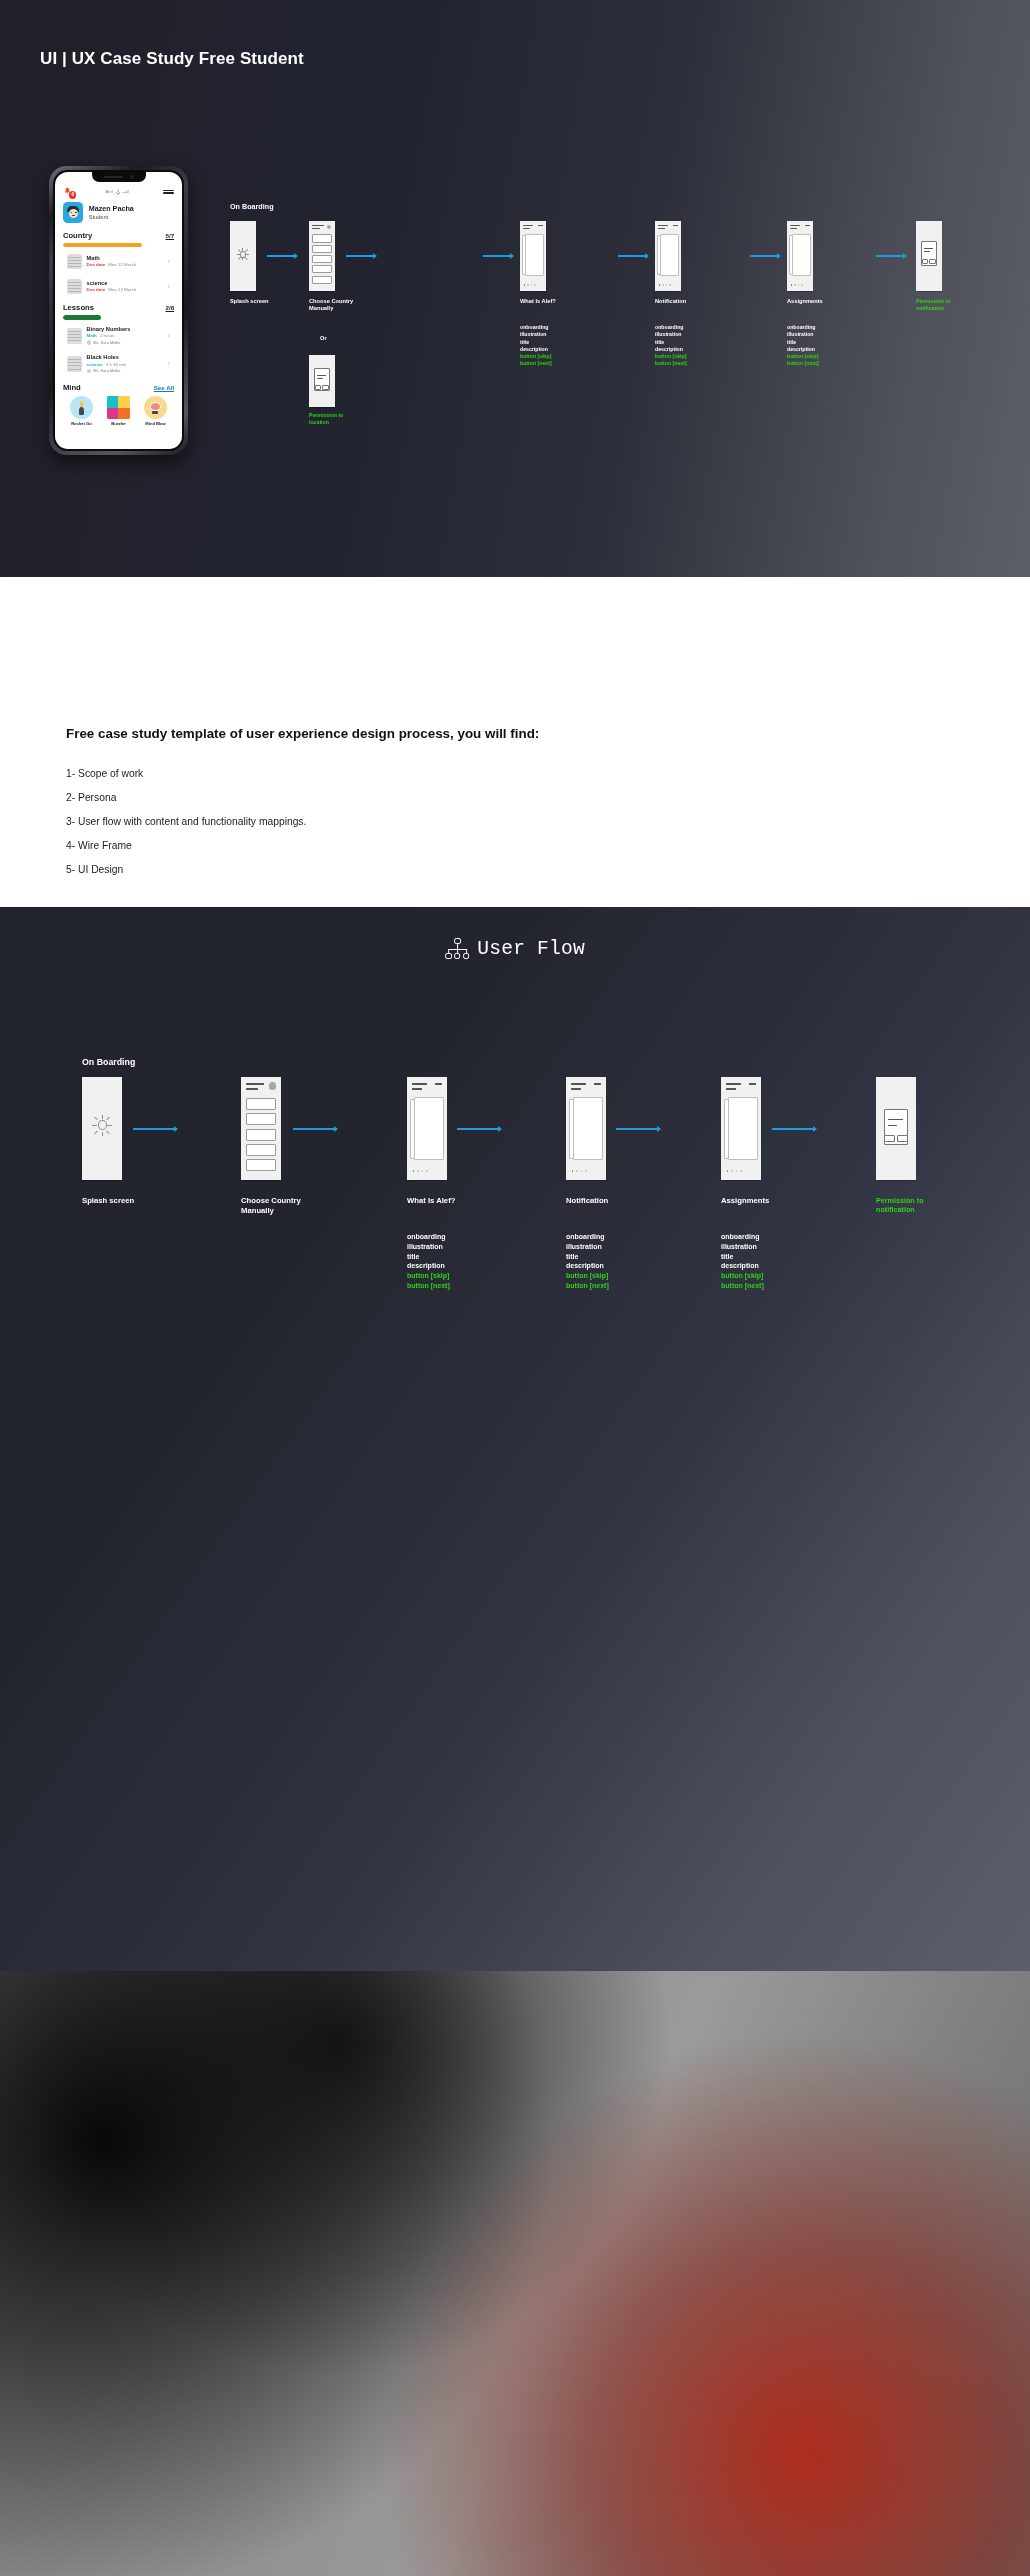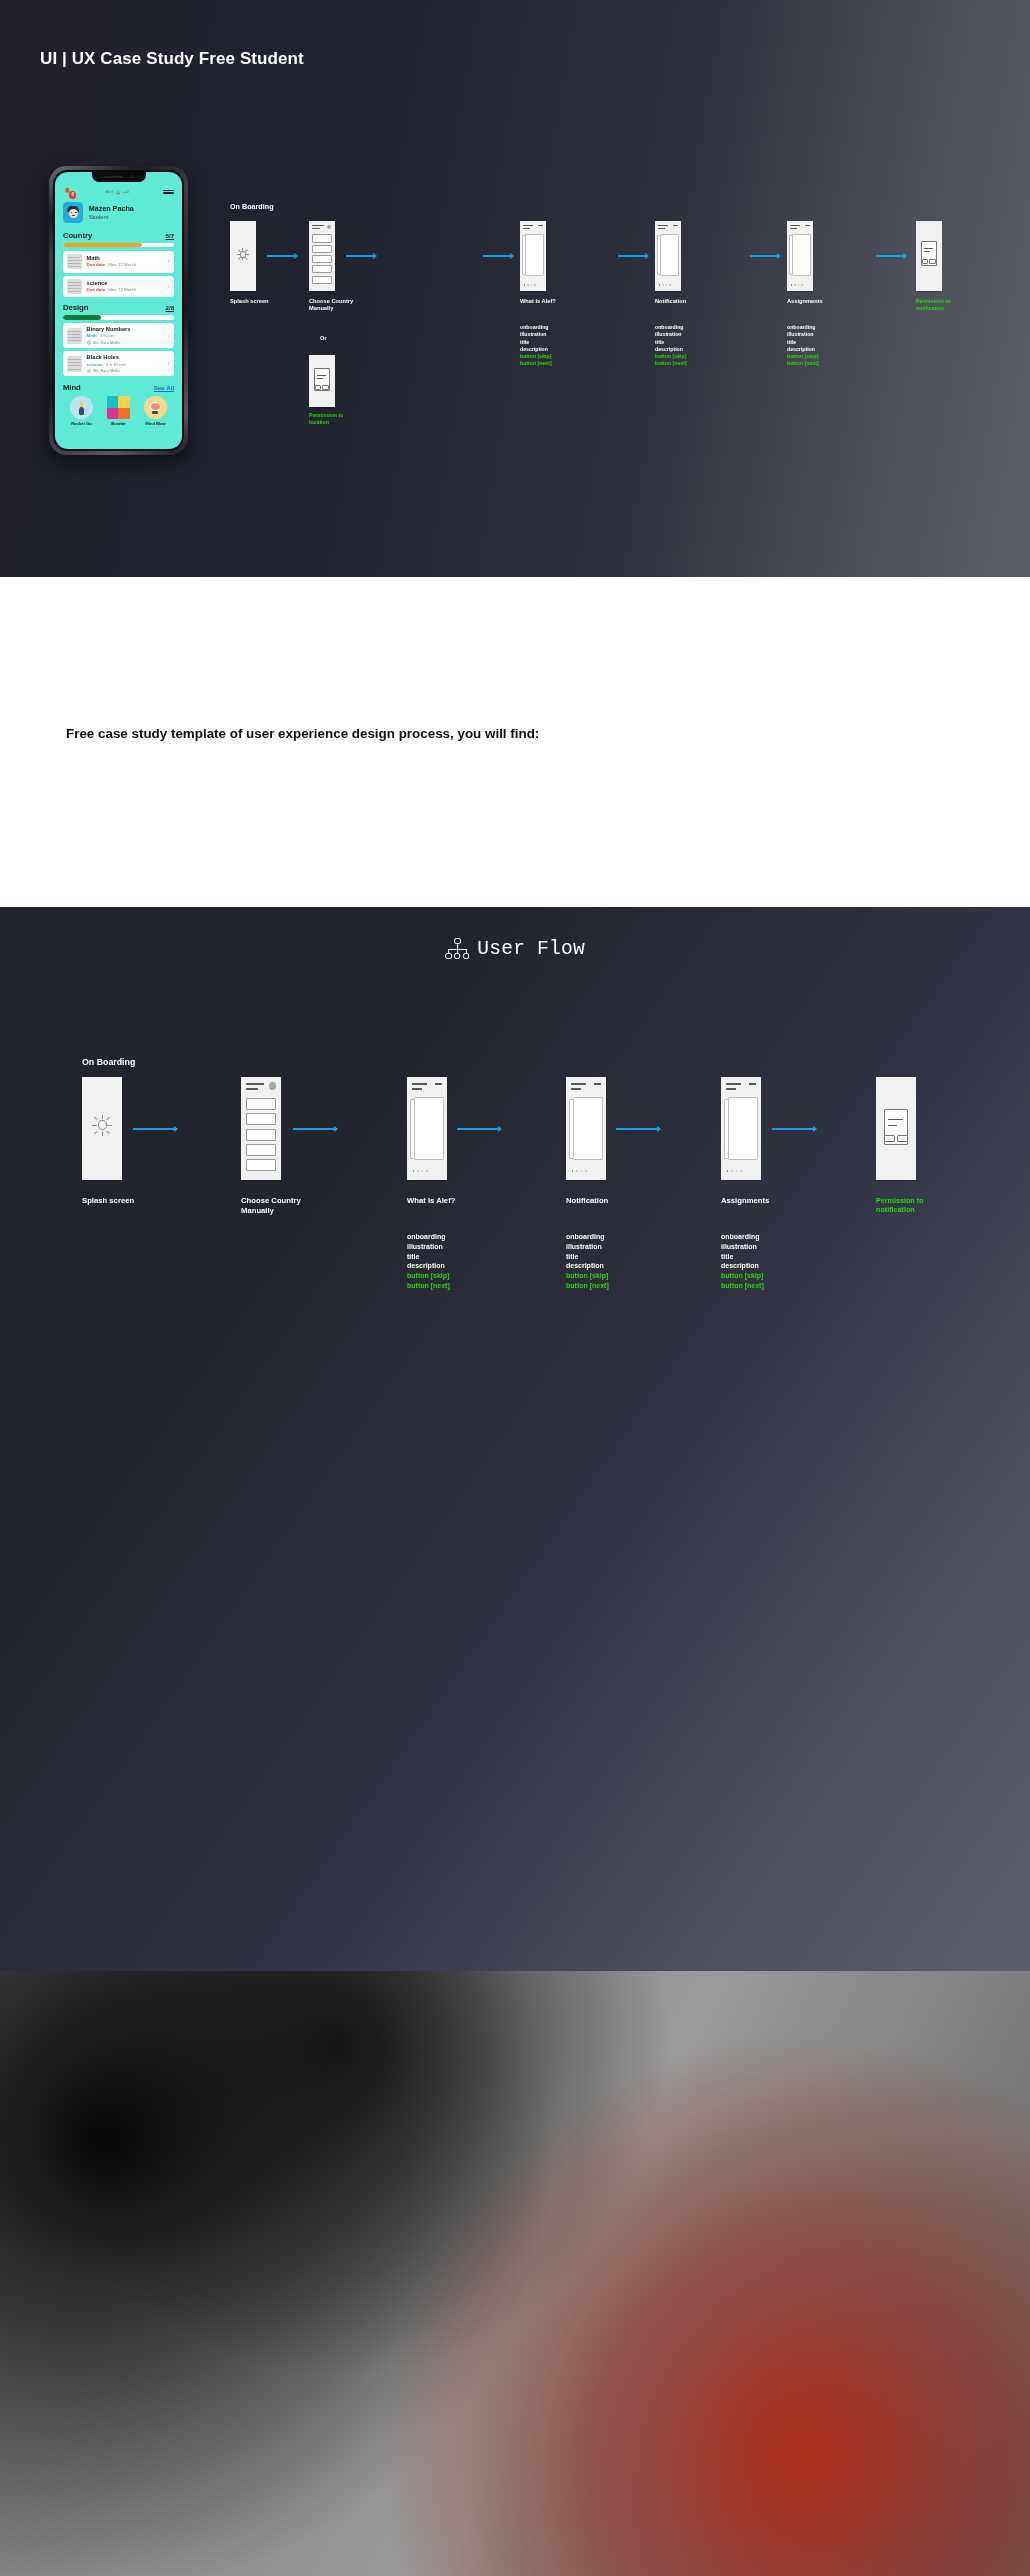--- a/index.html
+++ b/index.html
@@ -20,21 +20,21 @@
     color: #ffffff; font-size: 17px; font-weight: bold; letter-spacing: 0.1px;
   }
 
   
   .dev-frame {
     position: absolute; border-radius: 17.5px;
     background: linear-gradient(150deg,#6f727a 0%,#1c1d22 14%,#3c3e45 26%,#17181c 60%,#55575f 88%,#1a1b20 100%);
     padding: 3.6px; box-shadow: 0 7.2px 17.5px rgba(0,0,0,.55);
   }
   .dev-inner { width: 100%; height: 100%; border-radius: 14.4px; background: #0b0b0d; padding: 2.1px; }
-  .dev-screen { width:100%; height:100%; border-radius:13px; background:#5eead4; overflow:hidden; position:relative; }
+  .dev-screen { width:100%; height:100%; border-radius:13px; background:#ffffff; overflow:hidden; position:relative; }
   .notch {
     position: absolute; left: 50%; transform: translateX(-50%); top: 0;
     background: #0b0b0d; border-bottom-left-radius: 7.2px; border-bottom-right-radius: 7.2px; z-index: 5;
   }
   .notch .spk { position:absolute; left:24%; top:42%; width:34%; height:2.1px; border-radius:1.5px; background:#26262a; }
   .notch .cam { position:absolute; right:22%; top:36%; width:4.1px; height:4.1px; border-radius:50%; background:#15213a; }
 
   
   .app { padding: 0 7.2px; font-family:"Liberation Sans", sans-serif; }
   .app-top { display:flex; align-items:center; justify-content:space-between; padding: 3.1px 1px 2.1px; }
@@ -248,21 +248,21 @@
               <div class="c-t1">science</div>
               <div class="c-t2">
                   <span class="due">Due date</span>
                   <span class="muted">Mon 12 March</span>
                 </div>
             </div>
             <span class="chev">›</span>
           </div>
 
           <div class="sec-row">
-            <span class="sec-title">Design</span>
+            <span class="sec-title">Lessons</span>
             <span class="sec-meta">2/8</span>
           </div>
           <div class="bar">
               <i style="width:34%;background:#1d7a36;"></i>
             </div>
 
           <div class="card">
             <div class="thumb">
               <i class="eq" style="top:3.1px"></i>
                 <i class="eq" style="top:6.2px"></i>
@@ -456,20 +456,27 @@
     <span class="wf-bar" style="left:8.2px;top:30px;width:5.7px;height:0.8px;"></span>
     <span class="wf-box" style="left:5.7px;top:38px;width:6.7px;height:4.6px;border-color:#757575;"></span>
     <span class="wf-box" style="left:13.4px;top:38px;width:6.7px;height:4.6px;border-color:#757575;"></span>
   </div>
   <div class="cap green" style="left:916px;top:298px;font-size:5.2px;width:43px;">Permission to notification</div>
   <div class="arrow" style="left:876px;top:255px;width:30px;"></div>
 </div>
 
 <div class="white-sec">
   <div class="ws-head">Free case study template of user experience design process, you will find:</div>
+  <ul class="ws-list">
+    <li>1- Scope of work</li>
+    <li>2- Persona</li>
+    <li>3- User flow with content and functionality mappings.</li>
+    <li>4- Wire Frame</li>
+    <li>5- UI Design</li>
+  </ul>
 </div>
 
 <div class="flow-sec">
 
   <div class="uf-head" style="top:31px;">
     <span class="sitemap-icon">
       <span class="sm-node" style="left:8.8px;top:0;width:7.2px;height:6.2px;"></span>
       <span class="sm-line" style="left:11.6px;top:6.2px;width:1.5px;height:4.6px;"></span>
       <span class="sm-line" style="left:2.6px;top:10.3px;width:19.6px;height:1.5px;"></span>
       <span class="sm-line" style="left:2.6px;top:10.3px;width:1.5px;height:4.6px;"></span>

